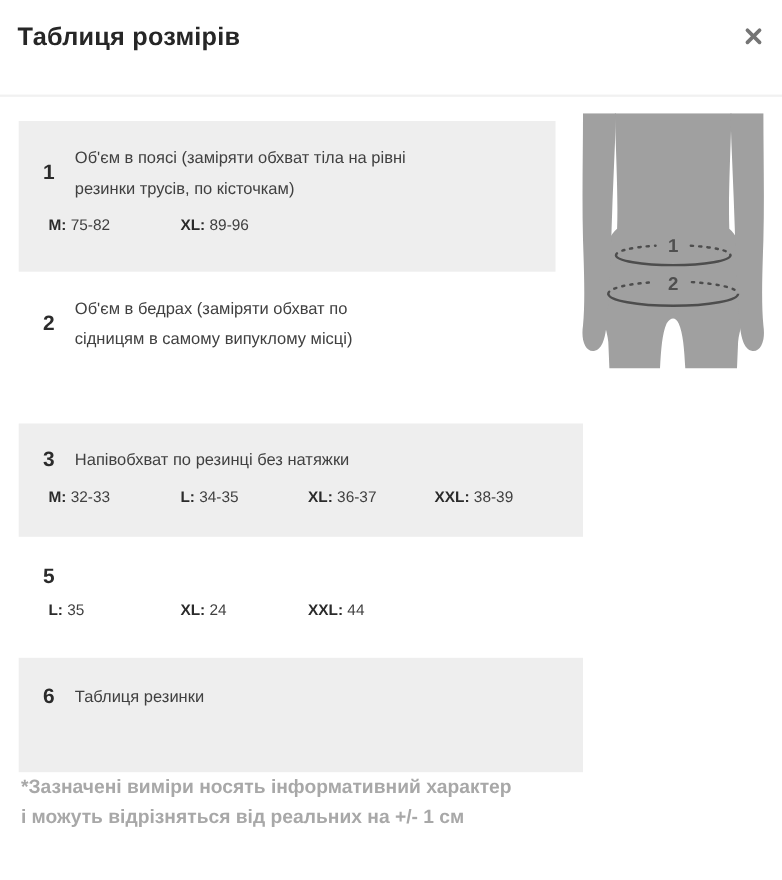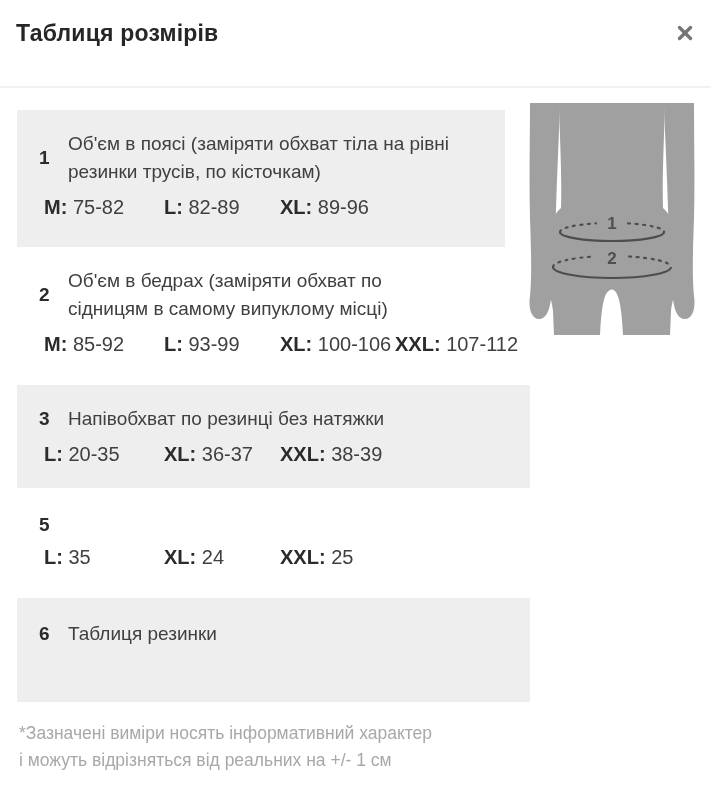--- a/index.html
+++ b/index.html
@@ -35,34 +35,34 @@
   .row.h103 { min-height: 103px; }
   .row.h110 { min-height: 110px; padding-top: 26px; }
   .row.h104 { min-height: 104px; padding-top: 22px; }
 
   .row-main { display: flex; align-items: center; }
   .row-num {
     width: 29px; flex-shrink: 0;
     font-size: 19px; font-weight: bold; color: #2b2b2b;
   }
   .row-desc {
-    font-size: 19px; line-height: 28px; color: #404040;
+    font-size: 15px; line-height: 28px; color: #404040;
     white-space: pre-line; max-width: 424px;
   }
   .row-sizes {
     display: grid; grid-template-columns: 120px 116px 115px auto;
     margin-top: 10px; padding-left: 5px;
-    font-size: 20px; color: #404040; white-space: nowrap;
+    font-size: 14px; color: #404040; white-space: nowrap;
   }
   .size-label { font-weight: bold; color: #2b2b2b; }
 
   
   .footnote {
-    margin-top: 18px; padding-left: 2px;
-    font-size: 17.5px; line-height: 27px; font-weight: normal;
+    margin-top: 0; padding-left: 2px;
+    font-size: 17.5px; line-height: 27px; font-weight: bold;
     color: #a8a8a8; white-space: pre-line;
   }
 
   
   .diagram { position: absolute; left: 517px; top: 103px; width: 190px; height: 232px; }
   .diagram svg { display: block; }
   .diagram text {
     font-family: "Liberation Sans", sans-serif;
     font-size: 17px; font-weight: bold; fill: #4f4f4f;
   }
@@ -88,59 +88,53 @@
   <div class="rows">
 
     <div class="row gray w488 h137">
       <div class="row-main">
         <span class="row-num">1</span>
         <span class="row-desc">Об'єм в поясі (заміряти обхват тіла на рівні
 резинки трусів, по кісточкам)</span>
       </div>
       <div class="row-sizes">
         <span><span class="size-label">M:</span> <span>75-82</span></span>
-        <span><span class="size-label">L:</span> <span>82-89</span></span>
         <span><span class="size-label">XL:</span> <span>89-96</span></span>
       </div>
     </div>
 
     <div class="row w488 h138">
       <div class="row-main">
         <span class="row-num">2</span>
         <span class="row-desc">Об'єм в бедрах (заміряти обхват по
 сідницям в самому випуклому місці)</span>
       </div>
-      <div class="row-sizes">
-        <span><span class="size-label">M:</span> <span>85-92</span></span>
-        <span><span class="size-label">L:</span> <span>93-99</span></span>
-        <span><span class="size-label">XL:</span> <span>100-106</span></span>
-        <span><span class="size-label">XXL:</span> <span>107-112</span></span>
-      </div>
     </div>
 
     <div class="row gray w513 h103">
       <div class="row-main">
         <span class="row-num">3</span>
         <span class="row-desc">Напівобхват по резинці без натяжки</span>
       </div>
       <div class="row-sizes">
-        <span><span class="size-label">L:</span> <span>20-35</span></span>
+        <span><span class="size-label">M:</span> <span>32-33</span></span>
+        <span><span class="size-label">L:</span> <span>34-35</span></span>
         <span><span class="size-label">XL:</span> <span>36-37</span></span>
         <span><span class="size-label">XXL:</span> <span>38-39</span></span>
       </div>
     </div>
 
     <div class="row w513 h110">
       <div class="row-main">
         <span class="row-num">5</span>
       </div>
       <div class="row-sizes">
         <span><span class="size-label">L:</span> <span>35</span></span>
         <span><span class="size-label">XL:</span> <span>24</span></span>
-        <span><span class="size-label">XXL:</span> <span>25</span></span>
+        <span><span class="size-label">XXL:</span> <span>44</span></span>
       </div>
     </div>
 
     <div class="row gray w513 h104">
       <div class="row-main">
         <span class="row-num">6</span>
         <span class="row-desc">Таблиця резинки</span>
       </div>
     </div>
 

